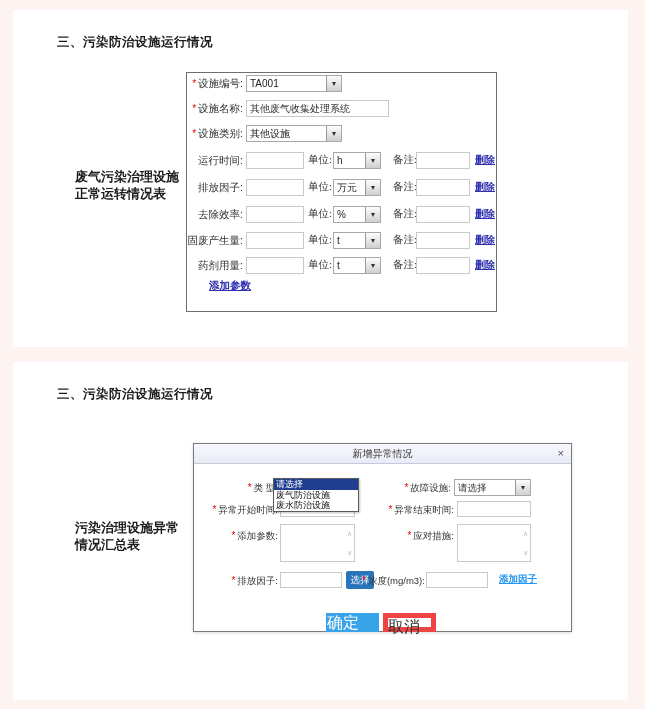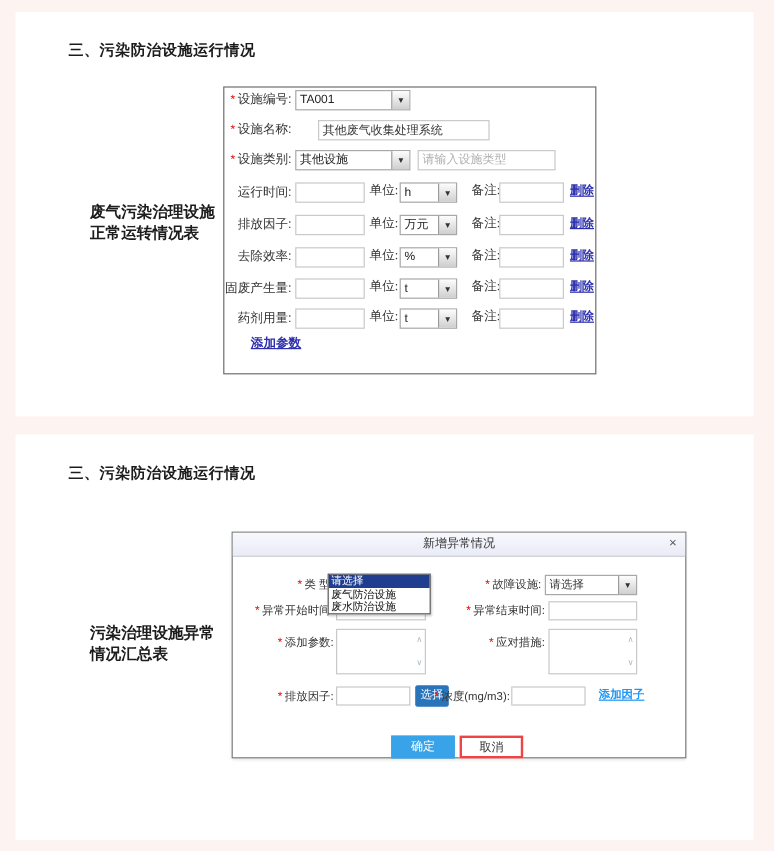--- a/index.html
+++ b/index.html
@@ -115,24 +115,24 @@
   .choose-btn{
     position:absolute;width:28px;height:18px;background:#2a74ba;color:#fff;
     font-size:9.5px;line-height:18px;text-align:center;border-radius:2px;cursor:pointer;
   }
   .addf-link{
     position:absolute;font-size:9.5px;font-weight:bold;color:#2196f3;
     text-decoration:underline;cursor:pointer;white-space:nowrap;
   }
   .m-btn{
     position:absolute;top:169px;width:53px;height:19px;box-sizing:border-box;
-    font-size:10px;line-height:18px;text-align:center;cursor:pointer;
+    font-size:16px;line-height:18px;text-align:left;cursor:pointer;
   }
   .m-btn.ok{left:132px;background:#38a3e9;color:#fff;border:1px solid #38a3e9;}
-  .m-btn.cancel{left:189px;background:#fff;color:#333;border:2px solid #ef4444;}
+  .m-btn.cancel{left:189px;background:#fff;color:#333;border:5px solid #ef4444;}
 </style>
 </head>
 <body>
 
 <div class="panel" id="panel-top">
   <div class="sec-heading">三、污染防治设施运行情况</div>
   <div class="side-caption">
     <div>废气污染治理设施</div>
     <div>正常运转情况表</div>
   </div>
@@ -142,30 +142,29 @@
     <div class="f-row" style="top:1px;">
       <span class="f-label"><span class="req">*</span><span>设施编号:</span></span>
       <span class="sel" style="left:59px;width:96px;">
         <span class="sel-text">TA001</span>
         <span class="sel-arrow">▾</span>
       </span>
     </div>
 
     <div class="f-row" style="top:26px;">
       <span class="f-label"><span class="req">*</span><span>设施名称:</span></span>
-      <input class="ipt" style="left: 59px; width: 143px; margin-left: 19px;" value="其他废气收集处理系统">
+      <input class="ipt" style="left: 59px; width: 143px;" value="其他废气收集处理系统">
     </div>
 
     <div class="f-row" style="top:51px;">
       <span class="f-label"><span class="req">*</span><span>设施类别:</span></span>
       <span class="sel" style="left:59px;width:96px;">
         <span class="sel-text">其他设施</span>
         <span class="sel-arrow">▾</span>
       </span>
-      <input class="ipt" style="left: 161px; width: 115px;" placeholder="请输入设施类型">
     </div>
 
     <div class="f-row" style="top:78px;">
       <span class="f-label">运行时间:</span>
       <input class="ipt" style="left: 59px; width: 58px;">
       <span class="mini-label" style="left:121px;">单位:</span>
       <span class="sel" style="left:146px;width:48px;">
         <span class="sel-text">h</span>
         <span class="sel-arrow">▾</span>
       </span>

